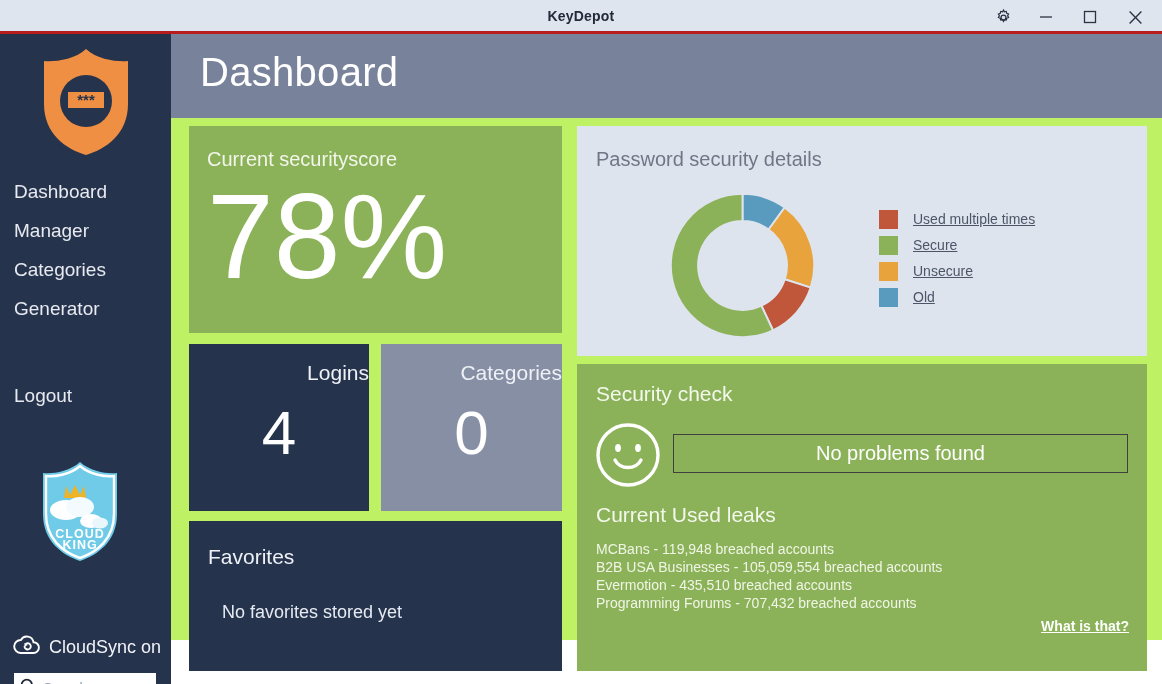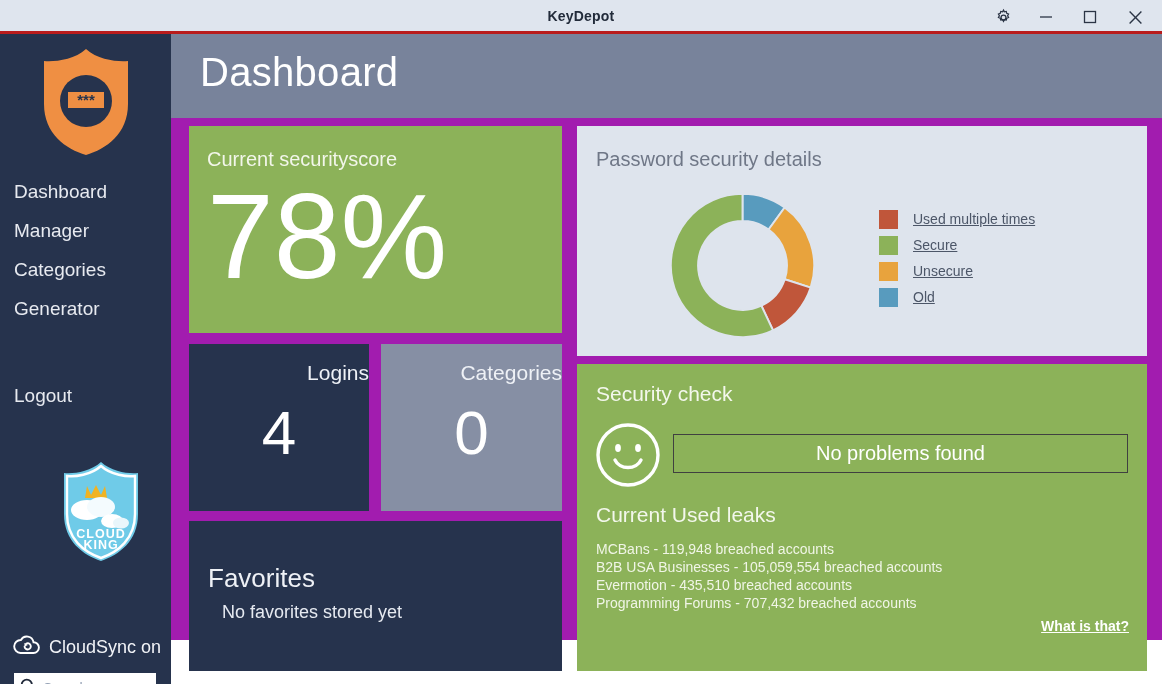--- a/index.html
+++ b/index.html
@@ -58,21 +58,21 @@
     cursor: pointer;
   }
   .nav-gap { height: 48px; }
   .logout-item {
     display: block;
     padding: 0 0 0 14px;
     height: 39px; line-height: 39px;
     font-size: 19px; color: #e7eaf0; cursor: pointer;
   }
   .cloud-shield {
-    position: absolute; top: 426px; left: 57px;
+    position: absolute; top: 426px; left: 36px;
     width: 88px; height: 104px;
   }
   .cloudsync-row {
     position: absolute; top: 600px; left: 12px;
     display: flex; align-items: center; gap: 7px;
   }
   .cloudsync-label {
     font-size: 18px; color: #f1f3f7;
   }
   .searchbox {
@@ -100,21 +100,21 @@
   .header-title {
     position: absolute; left: 29px; top: 16px;
     font-size: 40px; font-weight: 400; color: #ffffff;
     letter-spacing: 0.3px;
   }
 
   
   .content {
     position: absolute; top: 118px; left: 171px;
     width: 991px; height: 522px;
-    background: #a21caf;
+    background: #bef264;
   }
 
   .card { position: absolute; }
 
   
   .score-card {
     left: 18px; top: 8px; width: 373px; height: 207px;
     background: #8cb259;
   }
   .score-card-title {
@@ -145,22 +145,22 @@
     text-align: center; font-size: 62px; color: #ffffff;
     font-weight: 300;
   }
 
   
   .favorites-card {
     left: 18px; top: 403px; width: 373px; height: 150px;
     background: #26334d;
   }
   .fav-title {
-    position: absolute; left: 19px; top: 42px;
-    font-size: 26px; color: #eef1f6;
+    position: absolute; left: 19px; top: 24px;
+    font-size: 21px; color: #eef1f6;
   }
   .fav-empty {
     position: absolute; left: 33px; top: 81px;
     font-size: 18px; color: #e6eaf1;
   }
 
   
   .pwd-card {
     left: 406px; top: 8px; width: 570px; height: 230px;
     background: #dee4ed;

